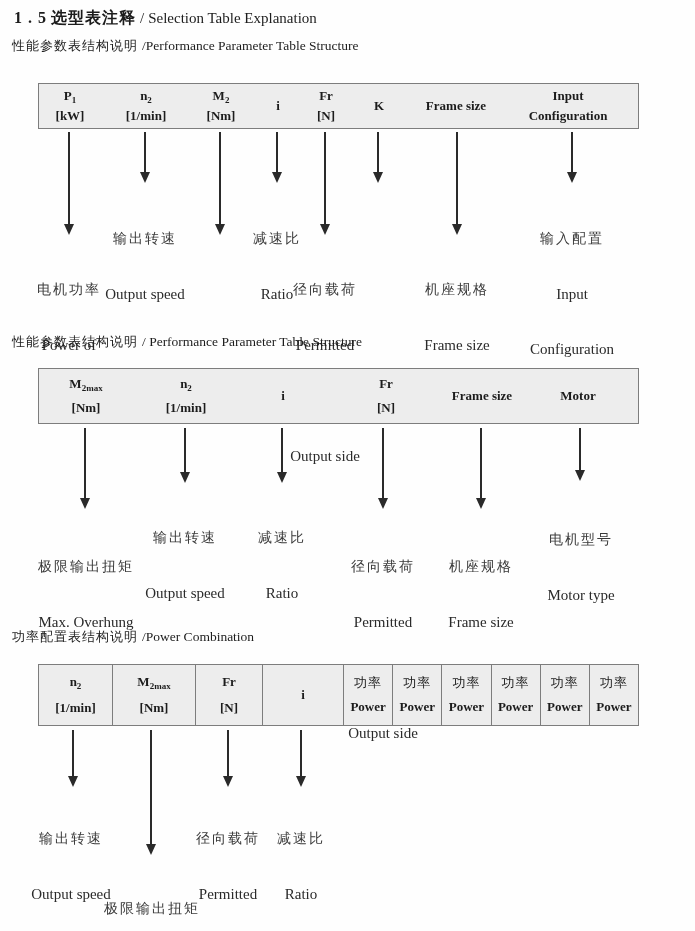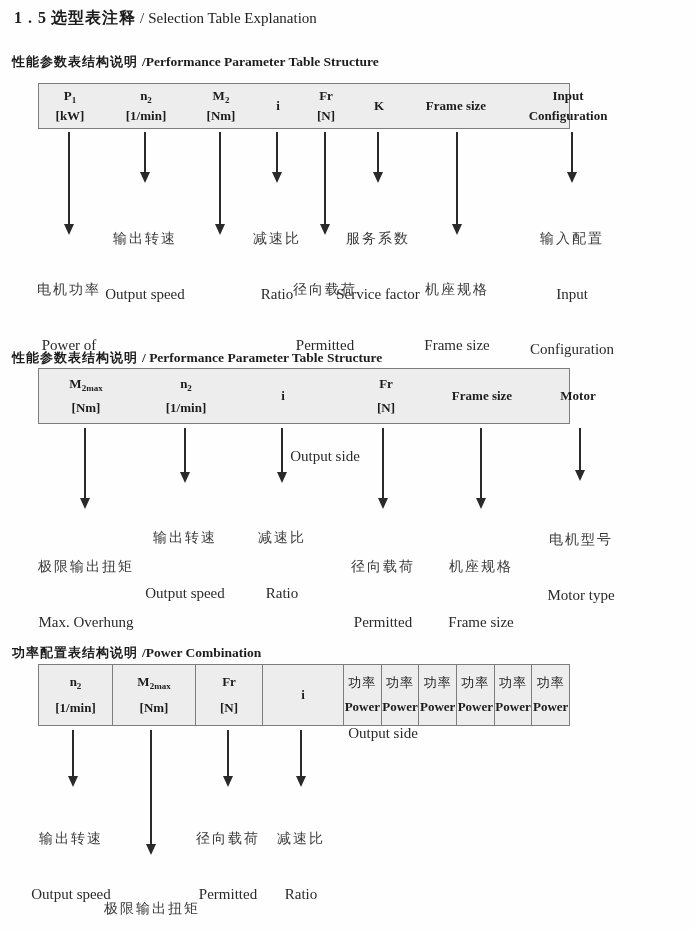--- a/index.html
+++ b/index.html
@@ -7,27 +7,27 @@
     width:695px;height:931px;background:#ffffff;position:relative;
     font-family:"Liberation Serif", serif;color:#1c1c1c;overflow:hidden;
   }
   .page{position:absolute;inset:0;background:#fefefe;}
 
   
   .title{position:absolute;left:14px;top:8px;white-space:nowrap;}
   .t-num{font-size:16px;font-weight:700;letter-spacing:1px;margin-top:45px;}
   .t-zh{font-size:16px;font-weight:700;font-family:"DejaVu Sans",sans-serif;letter-spacing:1px;text-align:center;}
   .t-sep,.t-en{font-size:15px;}
-  .heading{position:absolute;left:12px;white-space:nowrap;font-weight:700;margin-top:16px;}
+  .heading{position:absolute;left:12px;white-space:nowrap;font-weight:400;}
   .h-zh{font-family:"DejaVu Sans",sans-serif;font-size:13px;letter-spacing:1px;}
   .h-en{font-family:"Liberation Serif",serif;font-size:13.5px;}
 
   
   .tbl{
-    position:absolute;left:38px;width:532px;box-sizing:border-box;
+    position:absolute;left:38px;width:601px;box-sizing:border-box;
     background:#ededed;border:1px solid #7d7d7d;
   }
   .cell{
     position:absolute;top:0;bottom:0;transform:translateX(-50%);
     display:flex;flex-direction:column;justify-content:space-evenly;align-items:center;
   }
   .sym{font-weight:700;font-size:13px;white-space:nowrap;line-height:14px;}
   .sub{font-size:9px;font-weight:700;position:relative;top:3px;}
   .unit{font-weight:700;font-size:13px;white-space:nowrap;line-height:14px;}
   .unit:empty{display:none;}
@@ -126,24 +126,20 @@
   <div class="callout" style="left:277px;top:192px">
     <div class="line zh">减速比</div>
     <div class="line">Ratio</div>
   </div>
   <div class="callout" style="left:325px;top:243px">
     <div class="line zh">径向载荷</div>
     <div class="line">Permitted</div>
     <div class="line">Overhung load</div>
     <div class="line">Output side</div>
   </div>
-  <div class="callout" style="left:378px;top:192px">
-    <div class="line zh">服务系数</div>
-    <div class="line">Service factor</div>
-  </div>
   <div class="callout" style="left:457px;top:243px">
     <div class="line zh">机座规格</div>
     <div class="line">Frame size</div>
   </div>
   <div class="callout" style="left:572px;top:192px">
     <div class="line zh">输入配置</div>
     <div class="line">Input</div>
     <div class="line">Configuration</div>
   </div>
 

